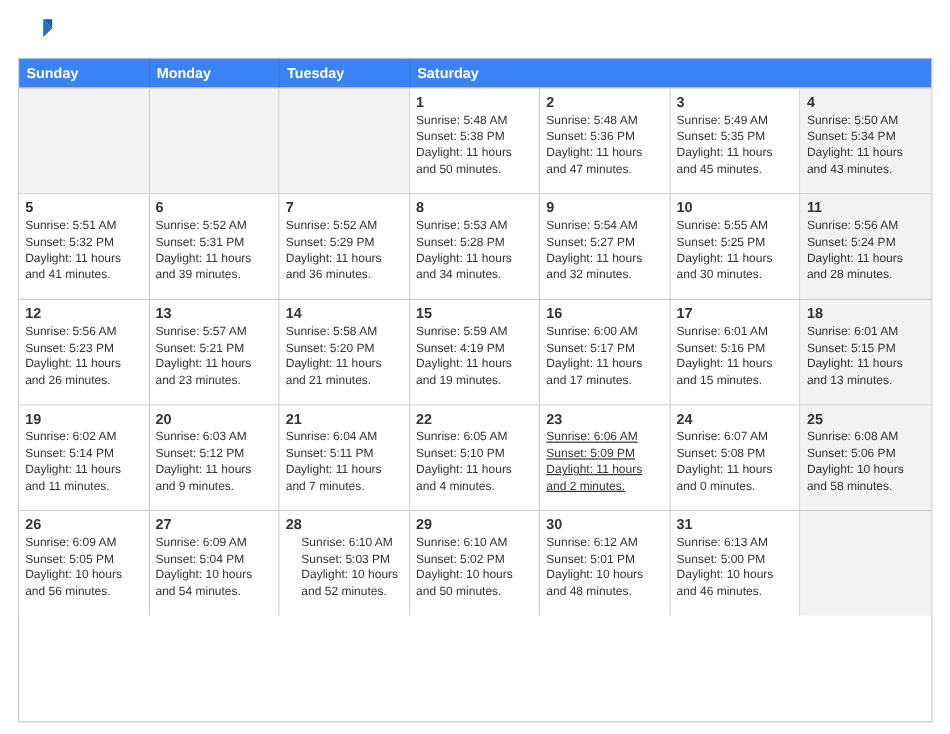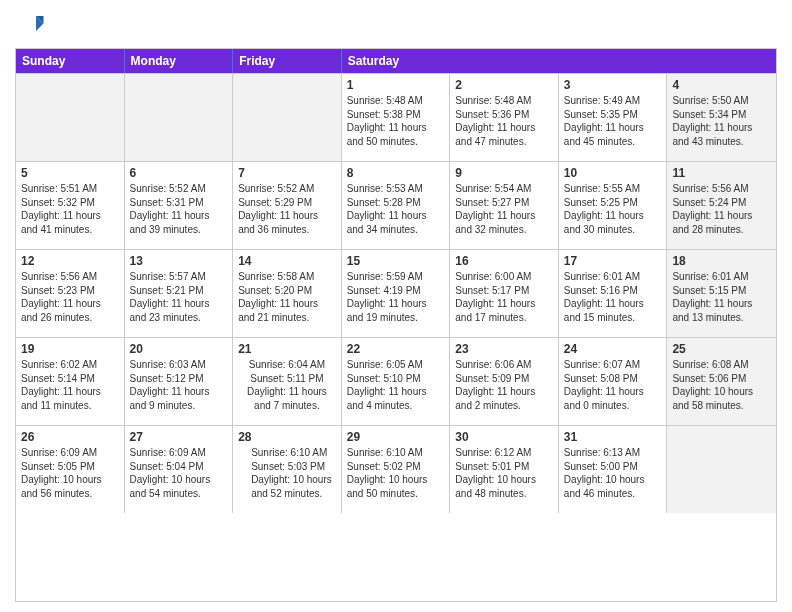--- a/index.html
+++ b/index.html
@@ -63,21 +63,21 @@
     }
     .calendar {
       flex: 1;
       display: flex;
       flex-direction: column;
       border: 1px solid #ccc;
     }
     .cal-header {
       display: grid;
       grid-template-columns: repeat(7, 1fr);
-      background: #6d28d9;
+      background: #3b82f6;
     }
     .cal-header-cell {
       color: #fff;
       font-size: 12px;
       font-weight: bold;
       padding: 5px 6px;
       text-align: left;
       border-right: 1px solid #3a7dc5;
     }
     .cal-header-cell:last-child { border-right: none; }
@@ -134,21 +134,21 @@
     <div class="title-block">
       <div class="month-title"></div>
       <div class="subtitle"></div>
     </div>
   </div>
 
   <div class="calendar">
     <div class="cal-header">
     <div class="cal-header-cell">Sunday</div>
         <div class="cal-header-cell">Monday</div>
-        <div class="cal-header-cell">Friday</div>
+        <div class="cal-header-cell">Tuesday</div>
         <div class="cal-header-cell">Saturday</div>
       </div>
     <div class="cal-body">
     <div class="cal-row">
           <div class="cal-cell shaded empty"></div>
           <div class="cal-cell shaded empty"></div>
           <div class="cal-cell shaded empty"></div>
           <div class="cal-cell">
             <span class="day-num">1</span>
             <div class="cell-text" style="white-space: pre-line;">Sunrise: 5:48 AM
@@ -290,35 +290,35 @@
           </div>
           <div class="cal-cell">
             <span class="day-num">20</span>
             <div class="cell-text" style="white-space: pre-line;">Sunrise: 6:03 AM
 Sunset: 5:12 PM
 Daylight: 11 hours
 and 9 minutes.</div>
           </div>
           <div class="cal-cell">
             <span class="day-num">21</span>
-            <div class="cell-text" style="white-space: pre-line; text-align: center;">Sunrise: 6:04 AM
+            <div class="cell-text" style="white-space: pre-line;">Sunrise: 6:04 AM
 Sunset: 5:11 PM
 Daylight: 11 hours
 and 7 minutes.</div>
           </div>
           <div class="cal-cell">
             <span class="day-num">22</span>
             <div class="cell-text" style="white-space: pre-line;">Sunrise: 6:05 AM
 Sunset: 5:10 PM
 Daylight: 11 hours
 and 4 minutes.</div>
           </div>
           <div class="cal-cell">
             <span class="day-num">23</span>
-            <div class="cell-text" style="white-space: pre-line;">Sunrise: 6:06 AM
+            <div class="cell-text" style="white-space: pre-line; text-decoration: underline;">Sunrise: 6:06 AM
 Sunset: 5:09 PM
 Daylight: 11 hours
 and 2 minutes.</div>
           </div>
           <div class="cal-cell">
             <span class="day-num">24</span>
             <div class="cell-text" style="white-space: pre-line;">Sunrise: 6:07 AM
 Sunset: 5:08 PM
 Daylight: 11 hours
 and 0 minutes.</div>

